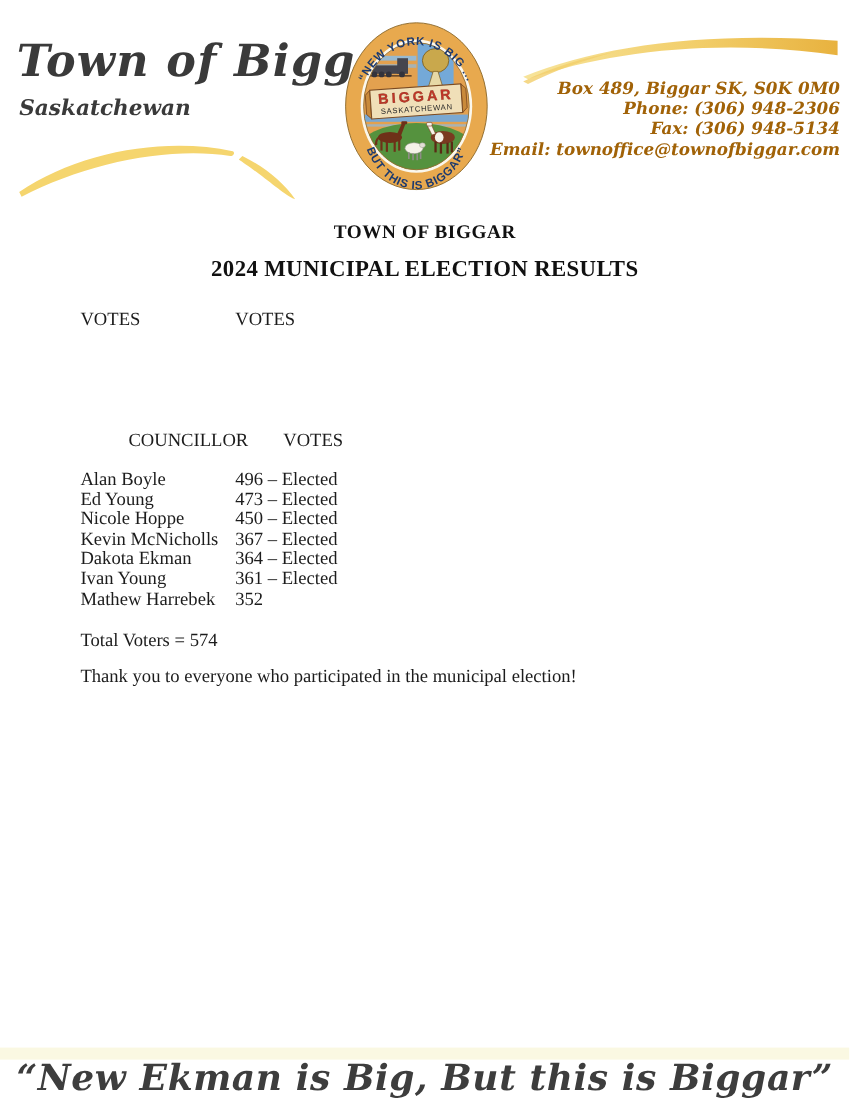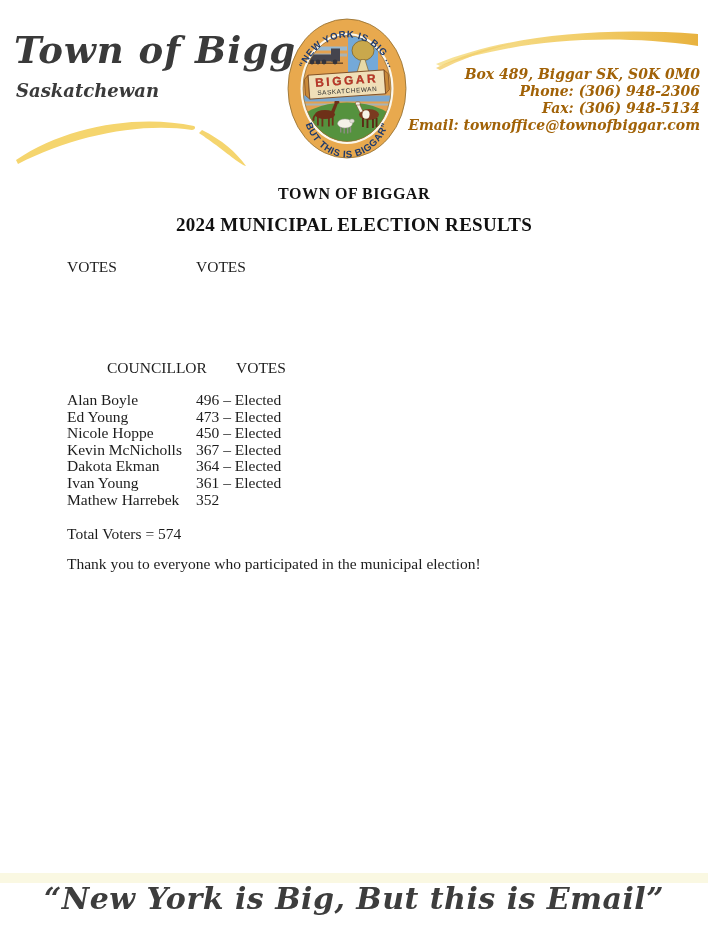--- a/index.html
+++ b/index.html
@@ -226,15 +226,15 @@
     <div class="row">
       <div class="c1">Mathew Harrebek</div>
       <div class="c2">352</div>
     </div>
   </div>
 
   <div class="total">Total Voters = 574</div>
   <div class="thanks">Thank you to everyone who participated in the municipal election!</div>
 
   <div class="footer-band"></div>
-  <div class="slogan">“New York is Big, But this is Email”</div>
+  <div class="slogan">“New Ekman is Big, But this is Biggar”</div>
 
 </div>
 
 </body></html>

